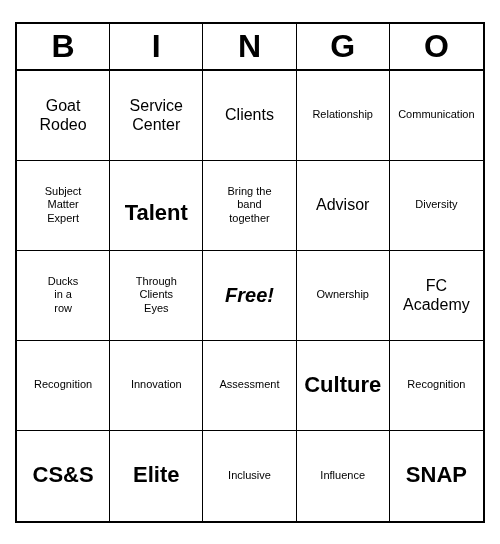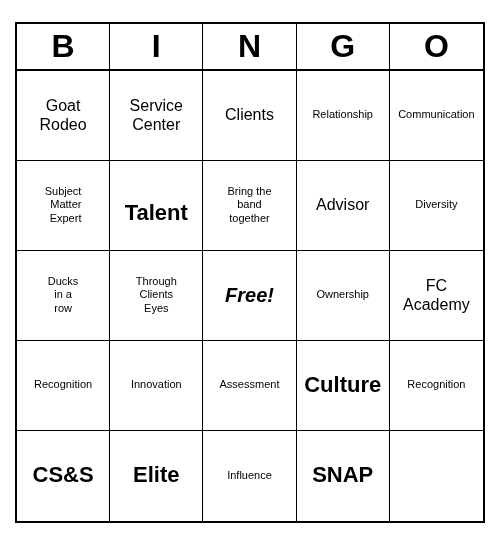--- a/index.html
+++ b/index.html
@@ -101,21 +101,21 @@
       <div class="bingo-cell size-medium">
         <span class="cell-text" style="white-space: pre-line;">Clients</span>
       </div>
       <div class="bingo-cell size-small">
         <span class="cell-text" style="white-space: pre-line;">Relationship</span>
       </div>
       <div class="bingo-cell size-xsmall">
         <span class="cell-text" style="white-space: pre-line;">Communication</span>
       </div>
       <div class="bingo-cell size-small">
-        <span class="cell-text" style="white-space: pre-line; text-align: right;">Subject
+        <span class="cell-text" style="white-space: pre-line;">Subject
 Matter
 Expert</span>
       </div>
       <div class="bingo-cell size-large">
         <span class="cell-text" style="white-space: pre-line; margin-top: 17px;">Talent</span>
       </div>
       <div class="bingo-cell size-small">
         <span class="cell-text" style="white-space: pre-line;">Bring the
 band
 together</span>
@@ -161,19 +161,22 @@
       <div class="bingo-cell size-xsmall">
         <span class="cell-text" style="white-space: pre-line;">Recognition</span>
       </div>
       <div class="bingo-cell size-large" style="border-bottom: none;">
         <span class="cell-text" style="white-space: pre-line;">CS&amp;S</span>
       </div>
       <div class="bingo-cell size-large" style="border-bottom: none;">
         <span class="cell-text" style="white-space: pre-line;">Elite</span>
       </div>
       <div class="bingo-cell size-small" style="border-bottom: none;">
+        <span class="cell-text" style="white-space: pre-line;">Inclusive</span>
+      </div>
+      <div class="bingo-cell size-small" style="border-bottom: none;">
         <span class="cell-text" style="white-space: pre-line;">Influence</span>
       </div>
       <div class="bingo-cell size-large" style="border-bottom: none;">
         <span class="cell-text" style="white-space: pre-line;">SNAP</span>
       </div>
     </div>
 </div>
 
 </body></html>

